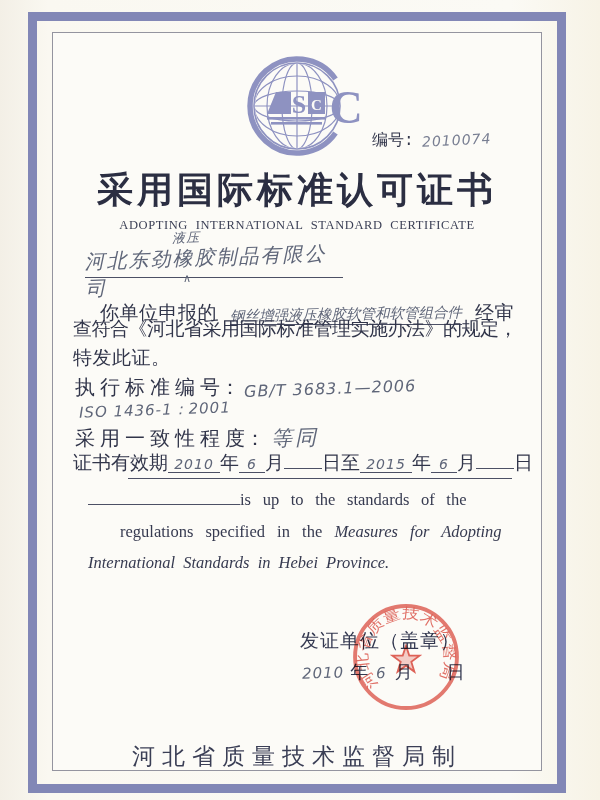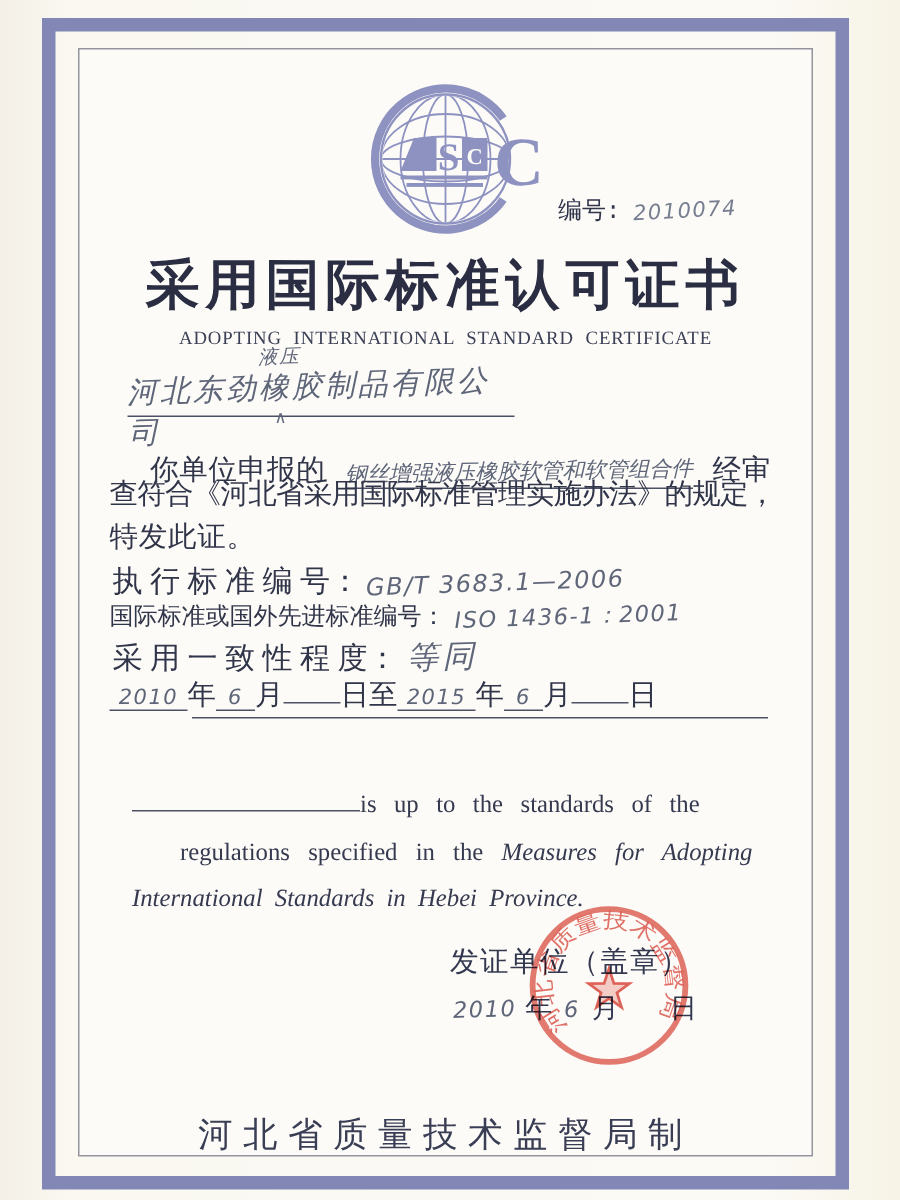--- a/index.html
+++ b/index.html
@@ -74,21 +74,21 @@
   }
   .validity .w1{min-width:52px;}
   .validity .w2{min-width:26px;}
   .validity .gap1{width:38px;border-bottom:1.6px solid #4c5065;display:inline-block;}
   .english{left:88px;top:478px;width:424px;font-size:16.5px;color:#363a50;line-height:31.5px;}
   .en-row{display:flex;align-items:baseline;}
   .en-ind{width:40px;flex:none;}
   .en-fill{flex:1;border-bottom:1.4px solid #4c5065;margin-bottom:5px;}
   .en-blank2{width:152px;flex:none;border-bottom:1.4px solid #4c5065;margin-bottom:5px;}
   .ws1{word-spacing:4px;}
-  .ws2{word-spacing:7.5px;margin-top:36px;}
+  .ws2{word-spacing:7.5px;}
   .ws3{word-spacing:8px;margin-left:32px;}
   .italic{font-style:italic;}
   .issuer{left:300px;top:628px;font-size:19px;letter-spacing:1px;color:#333850;}
   .footdate{
     left:302px;top:660px;display:flex;align-items:baseline;
     font-size:18px;color:#333850;
   }
   .footdate .hw{font-size:15px;}
   .maker{
     left:52px;top:741px;width:490px;text-align:center;
@@ -156,29 +156,29 @@
     <span>经审</span>
   </div>
   <div class="abs bodyline para2">查符合《河北省采用国际标准管理实施办法》的规定，</div>
   <div class="abs bodyline para3">特发此证。</div>
 
   <div class="abs stdline exec">
     <span>执 行 标 准 编 号：</span>
     <span class="hw">GB/T 3683.1—2006</span>
   </div>
   <div class="abs stdline intl">
-    <span>国际标准或国外先进标准编号：</span>
     <span class="hw">ISO 1436-1：2001</span>
   </div>
   <div class="abs stdline degree">
     <span>采 用 一 致 性 程 度：</span>
     <span class="hw">等同</span>
   </div>
 
   <div class="abs validity">
+    <span>证书有效期</span>
     <span class="hw w1">2010</span>
     <span>年</span>
     <span class="hw w2">6</span>
     <span>月</span>
     <span class="gap1"></span>
     <span>日至</span>
     <span class="hw w1">2015</span>
     <span>年</span>
     <span class="hw w2">6</span>
     <span>月</span>

